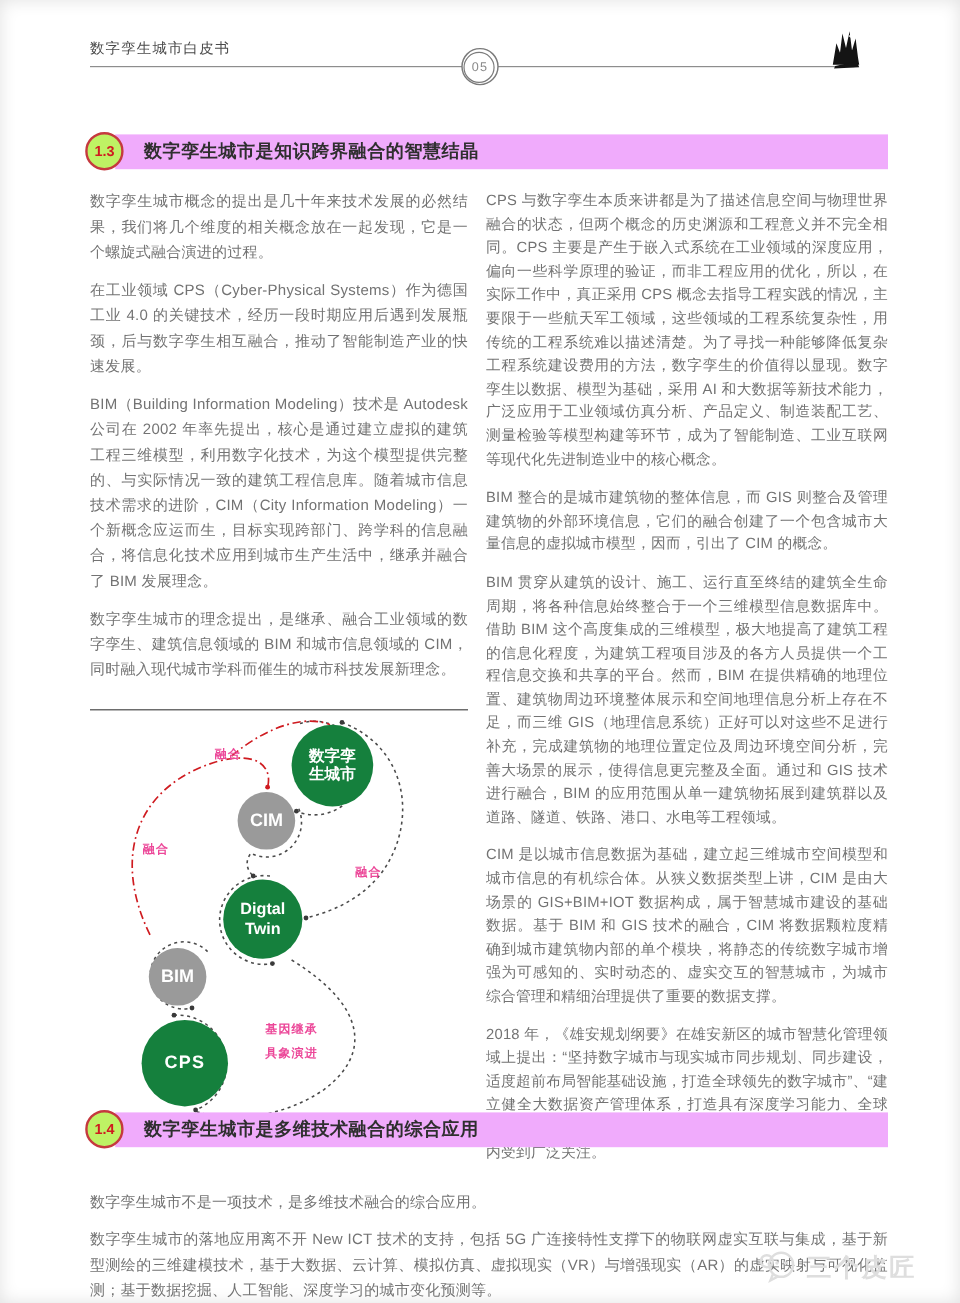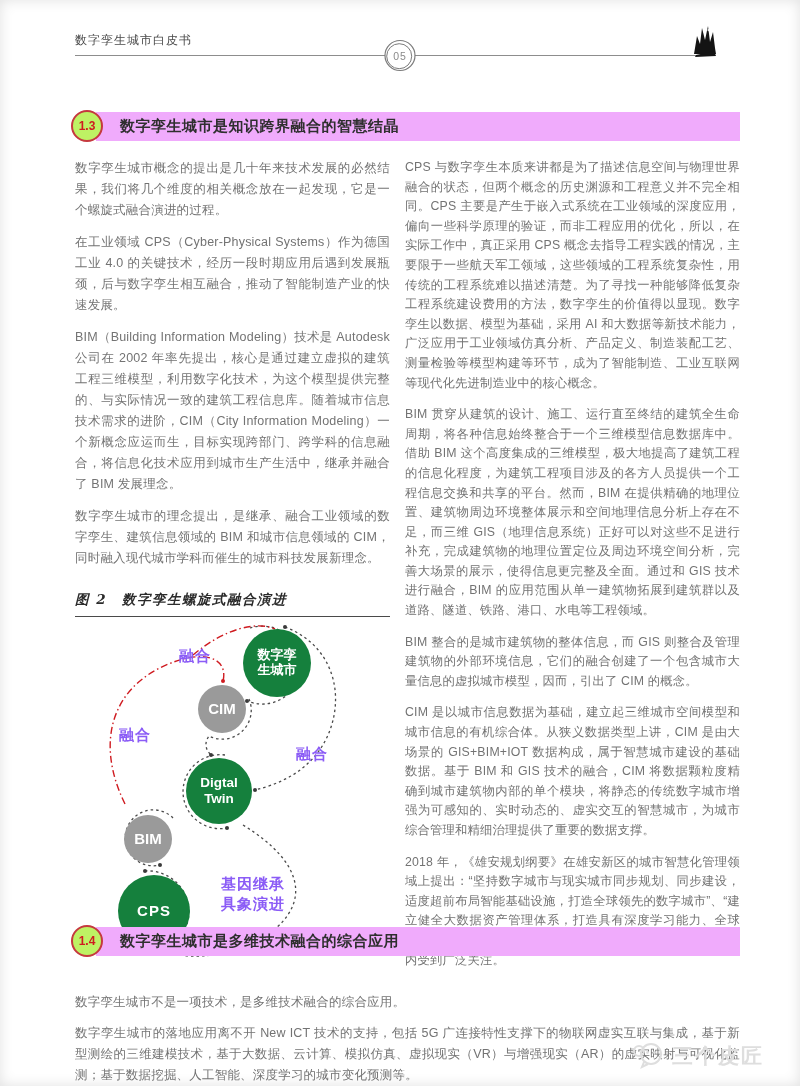--- a/index.html
+++ b/index.html
@@ -29,21 +29,21 @@
   .col-right p.body{font-size:12.3px;line-height:19.6px;margin-bottom:12px;}
   
   .fig{margin-top:22px;}
   .fig-caption{font-family:"DejaVu Serif","Liberation Serif",serif;font-style:italic;font-weight:bold;font-size:13.5px;color:#2b2b2b;letter-spacing:1.5px;}
   .fig-rule{height:1px;background:#4a4a4a;margin-top:7px;}
   .fig-canvas{position:relative;width:315px;height:358px;margin-top:2px;}
   .fig-canvas svg{position:absolute;left:0;top:0;}
   .node{position:absolute;border-radius:50%;color:#fff;font-weight:bold;display:flex;flex-direction:column;align-items:center;justify-content:center;text-align:center;line-height:1.15;}
   .node-red{background:#15803d;}
   .node-gray{background:#9a9a9a;}
-  .fig-label{position:absolute;font-weight:bold;color:#8b5cf6;font-size:15px;letter-spacing:1px;}
+  .fig-label{position:absolute;font-weight:bold;color:#ec4899;font-size:10px;letter-spacing:1px;}
   .fig-label.two-line{line-height:20px;}
   
   .bottom-block{position:absolute;left:75px;top:992px;width:665px;}
   .bottom-block p.body{margin-bottom:10px;}
   
   .watermark{position:absolute;left:632px;top:1042px;display:flex;align-items:center;gap:6px;color:#dedede;font-size:21px;font-weight:bold;letter-spacing:2px;}
 </style>
 </head>
 <body>
 
@@ -71,21 +71,20 @@
   </div>
   <div class="sec-badge badge-13">1.3</div>
 
   <div class="col-left">
     <p class="body">数字孪生城市概念的提出是几十年来技术发展的必然结果，我们将几个维度的相关概念放在一起发现，它是一个螺旋式融合演进的过程。</p>
     <p class="body">在工业领域 CPS（Cyber-Physical Systems）作为德国工业 4.0 的关键技术，经历一段时期应用后遇到发展瓶颈，后与数字孪生相互融合，推动了智能制造产业的快速发展。</p>
     <p class="body">BIM（Building Information Modeling）技术是 Autodesk 公司在 2002 年率先提出，核心是通过建立虚拟的建筑工程三维模型，利用数字化技术，为这个模型提供完整的、与实际情况一致的建筑工程信息库。随着城市信息技术需求的进阶，CIM（City Information Modeling）一个新概念应运而生，目标实现跨部门、跨学科的信息融合，将信息化技术应用到城市生产生活中，继承并融合了 BIM 发展理念。</p>
     <p class="body">数字孪生城市的理念提出，是继承、融合工业领域的数字孪生、建筑信息领域的 BIM 和城市信息领域的 CIM，同时融入现代城市学科而催生的城市科技发展新理念。</p>
 
     <div class="fig">
-      <div class="fig-caption">图 2　数字孪生螺旋式融合演进</div>
       <div class="fig-rule"></div>
       <div class="fig-canvas">
         <svg width="315" height="358" viewBox="0 0 315 358">
 
           <g fill="none" stroke="#4a4a4a" stroke-width="1.3" stroke-dasharray="2.5,3">
             <path d="M 175,9 A 39,39 0 1 1 172,82"></path>
             <path d="M 174,80 A 29,29 0 0 1 134,117 Q 127,127 136,136"></path>
             <path d="M 150,136 A 37,37 0 1 0 152,209"></path>
             <path d="M 98,199 A 28,28 0 1 0 85,246"></path>
             <path d="M 70,252 A 41,41 0 0 1 88,331"></path>
@@ -135,22 +134,22 @@
         <div class="fig-label two-line" style="left:146px;top:255px;">
           <div>基因继承</div>
           <div>具象演进</div>
         </div>
       </div>
     </div>
   </div>
 
   <div class="col-right">
     <p class="body">CPS 与数字孪生本质来讲都是为了描述信息空间与物理世界融合的状态，但两个概念的历史渊源和工程意义并不完全相同。CPS 主要是产生于嵌入式系统在工业领域的深度应用，偏向一些科学原理的验证，而非工程应用的优化，所以，在实际工作中，真正采用 CPS 概念去指导工程实践的情况，主要限于一些航天军工领域，这些领域的工程系统复杂性，用传统的工程系统难以描述清楚。为了寻找一种能够降低复杂工程系统建设费用的方法，数字孪生的价值得以显现。数字孪生以数据、模型为基础，采用 AI 和大数据等新技术能力，广泛应用于工业领域仿真分析、产品定义、制造装配工艺、测量检验等模型构建等环节，成为了智能制造、工业互联网等现代化先进制造业中的核心概念。</p>
+    <p class="body">BIM 整合的是城市建筑物的整体信息，而 GIS 则整合及管理建筑物的外部环境信息，它们的融合创建了一个包含城市大量信息的虚拟城市模型，因而，引出了 CIM 的概念。</p>
     <p class="body">BIM 贯穿从建筑的设计、施工、运行直至终结的建筑全生命周期，将各种信息始终整合于一个三维模型信息数据库中。借助 BIM 这个高度集成的三维模型，极大地提高了建筑工程的信息化程度，为建筑工程项目涉及的各方人员提供一个工程信息交换和共享的平台。然而，BIM 在提供精确的地理位置、建筑物周边环境整体展示和空间地理信息分析上存在不足，而三维 GIS（地理信息系统）正好可以对这些不足进行补充，完成建筑物的地理位置定位及周边环境空间分析，完善大场景的展示，使得信息更完整及全面。通过和 GIS 技术进行融合，BIM 的应用范围从单一建筑物拓展到建筑群以及道路、隧道、铁路、港口、水电等工程领域。</p>
-    <p class="body">BIM 整合的是城市建筑物的整体信息，而 GIS 则整合及管理建筑物的外部环境信息，它们的融合创建了一个包含城市大量信息的虚拟城市模型，因而，引出了 CIM 的概念。</p>
     <p class="body">CIM 是以城市信息数据为基础，建立起三维城市空间模型和城市信息的有机综合体。从狭义数据类型上讲，CIM 是由大场景的 GIS+BIM+IOT 数据构成，属于智慧城市建设的基础数据。基于 BIM 和 GIS 技术的融合，CIM 将数据颗粒度精确到城市建筑物内部的单个模块，将静态的传统数字城市增强为可感知的、实时动态的、虚实交互的智慧城市，为城市综合管理和精细治理提供了重要的数据支撑。</p>
     <p class="body">2018 年，《雄安规划纲要》在雄安新区的城市智慧化管理领域上提出：“坚持数字城市与现实城市同步规划、同步建设，适度超前布局智能基础设施，打造全球领先的数字城市”、“建立健全大数据资产管理体系，打造具有深度学习能力、全球领先的数字城市”等建设内容，数字孪生城市的概念开始在国内受到广泛关注。</p>
   </div>
 
   <div class="sec-bar bar-14">
     <div class="sec-title">数字孪生城市是多维技术融合的综合应用</div>
   </div>
   <div class="sec-badge badge-14">1.4</div>
 
   <div class="bottom-block">

